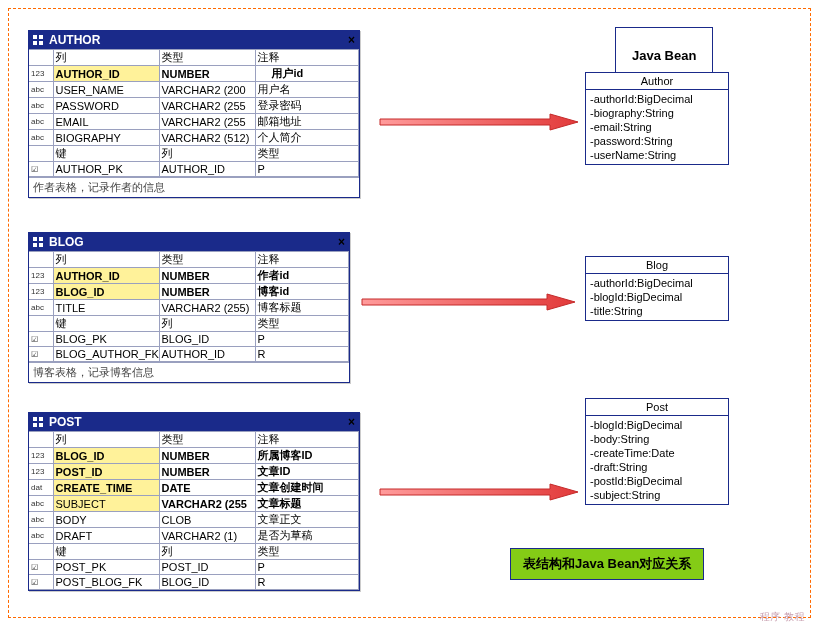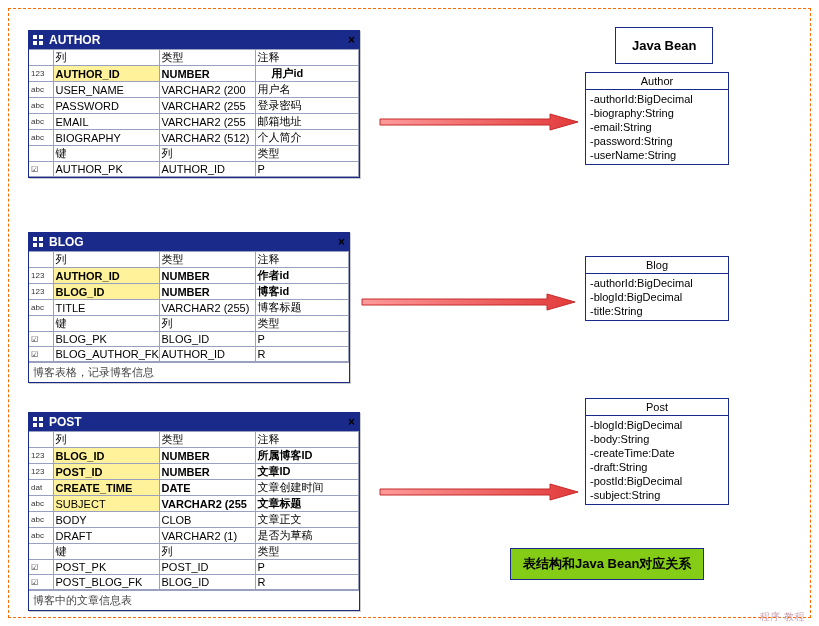--- a/index.html
+++ b/index.html
@@ -107,21 +107,21 @@
   .bean-body {
     padding: 2px 4px;
   }
   .bean-body > div {
     white-space: nowrap;
     line-height: 14px;
   }
   .javabean-label {
     position: absolute;
     border: 1px solid #1a2a8a;
-    padding: 10px 16px;
+    padding: 20px 16px;
     font-weight: bold;
     font-size: 13px;
   }
   .caption-box {
     position: absolute;
     border: 1px solid #1a2a8a;
     background: #84cc16;
     padding: 6px 12px;
     font-size: 13px;
     font-weight: bold;
@@ -207,20 +207,21 @@
     </tbody>
       <tbody id="author-keys">
         <tr>
           <td class="rowhead">☑</td>
           <td>AUTHOR_PK</td>
           <td>AUTHOR_ID</td>
           <td>P</td>
         </tr>
       </tbody>
   </table>
+  <div class="footer-note">作者表格，记录作者的信息</div>
 </div>
 
 <div class="table-panel" id="panel-blog" style="left:28px; top:232px; width:320px;">
   <div class="panel-title">
     <span class="icon-grid"></span>
     <span>BLOG</span>
     <span class="close-x">×</span>
   </div>
   <table class="grid">
     <colgroup>
@@ -314,21 +315,21 @@
         <tr>
           <td class="rowhead">123</td>
           <td class="yellow-hl" style="font-weight: bold;">POST_ID</td>
           <td style="font-weight: bold;">NUMBER</td>
           <td style="font-weight: bold;">文章ID</td>
         </tr>
         <tr>
           <td class="rowhead">dat</td>
           <td class="yellow-hl" style="font-weight: bold;">CREATE_TIME</td>
           <td style="font-weight: bold;">DATE</td>
-          <td style="font-weight: normal;">文章创建时间</td>
+          <td style="font-weight: bold;">文章创建时间</td>
         </tr>
         <tr>
           <td class="rowhead">abc</td>
           <td class="yellow-hl" style="font-weight: normal;">SUBJECT</td>
           <td style="font-weight: bold;">VARCHAR2 (255</td>
           <td style="font-weight: bold; font-family: Liberation Mono, monospace;">文章标题</td>
         </tr>
         <tr>
           <td class="rowhead">abc</td>
           <td>BODY</td>
@@ -358,21 +359,20 @@
           <td>P</td>
         </tr>
         <tr>
           <td class="rowhead">☑</td>
           <td>POST_BLOG_FK</td>
           <td>BLOG_ID</td>
           <td>R</td>
         </tr>
       </tbody>
   </table>
-  <div class="footer-note">博客中的文章信息表</div>
 </div>
 
 <div class="javabean-label" style="left:615px; top:27px;">Java Bean</div>
 
 <div class="bean-box" style="left:585px; top:72px; width:142px;">
   <div class="bean-title">Author</div>
   <div class="bean-body" id="bean-author-body">
       <div>-authorId:BigDecimal</div>
       <div>-biography:String</div>
       <div>-email:String</div>

